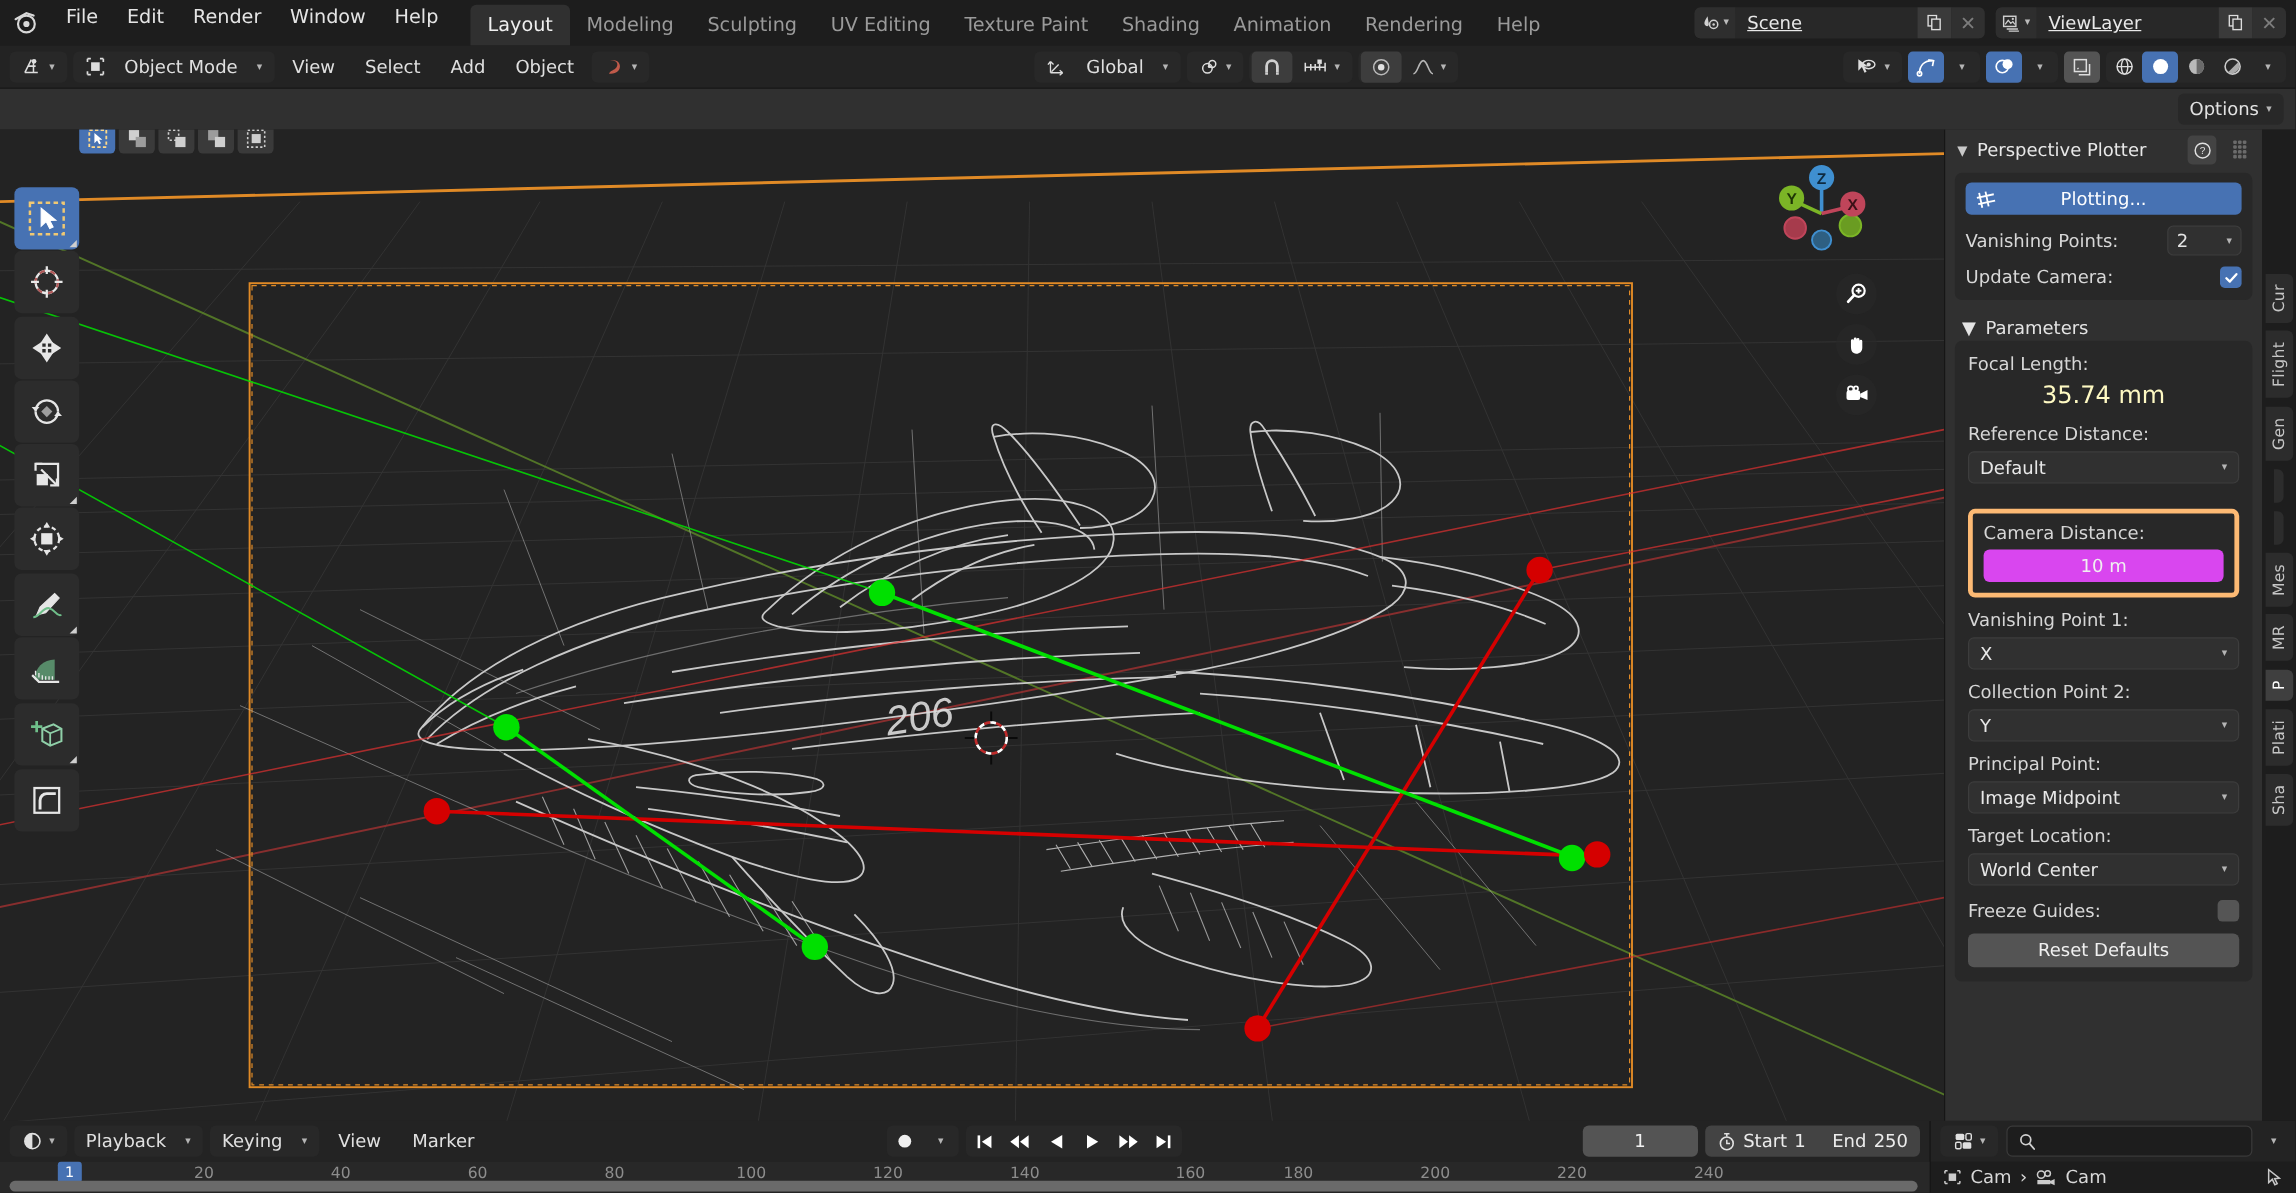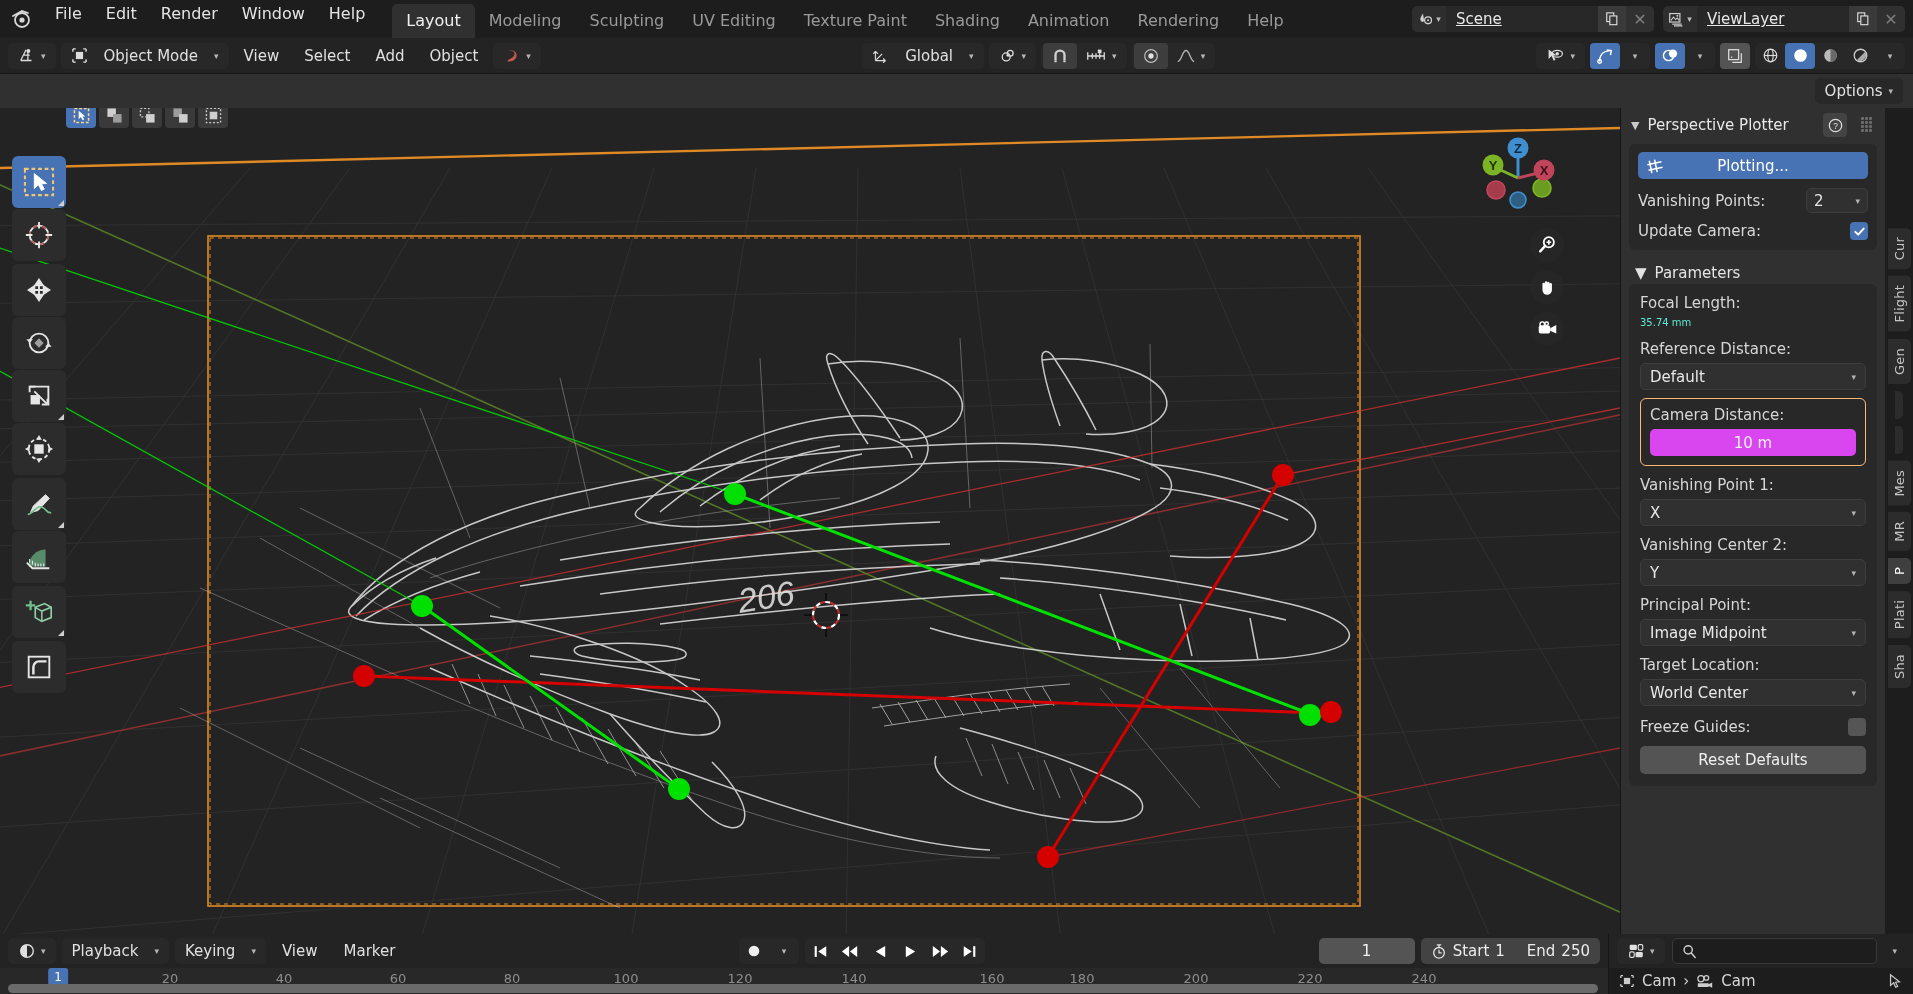--- a/index.html
+++ b/index.html
@@ -94,24 +94,24 @@
   .plabel{ font-size:15px; color:#d8d8d8; }
   .pselect{ margin-left:auto; min-width:62px; height:25px; background:#303030; border:1px solid #3d3d3d; border-radius:5px;
             display:flex; align-items:center; justify-content:space-between; padding:0 7px; font-size:15px; color:#e4e4e4;}
   .chkbox{ margin-left:auto; width:18px; height:18px; border-radius:4px; background:#4772b3; display:flex; align-items:center; justify-content:center;}
   .chkbox.off{ background:#555; }
   .chkbox svg{ width:13px; height:13px; }
   .np-sub{ display:flex; align-items:center; gap:8px; padding:6px 14px 2px; font-size:15px; color:#e4e4e4;}
   .np-body{ margin:0 8px 8px; background:#282828; border-radius:6px; padding:10px 11px 12px; }
   .flabel{ font-size:15px; color:#d6d6d6; margin-top:10px; }
   .flabel.first{ margin-top:0; }
-  .fvalue{ font-size:10px; color:#5eead4; padding:5px 0 2px; }
+  .fvalue{ font-size:20px; color:#fef9c3; text-align:center; padding:5px 0 2px; }
   .dropdown{ height:27px; background:#303030; border:1px solid #3d3d3d; border-radius:5px; margin-top:5px;
              display:flex; align-items:center; justify-content:space-between; padding:0 9px; font-size:15px; color:#e8e8e8;}
-  .nestbox{ border:1px solid #fdba74; border-radius:6px; margin-top:8px; padding:7px 9px 9px; }
+  .nestbox{ border:4px solid #fdba74; border-radius:6px; margin-top:21px; padding:7px 9px 9px; }
   .field{ height:27px; background:#d946ef; border-radius:5px; display:flex; align-items:center; justify-content:center;
           font-size:15px; color:#f0f0f0; margin-top:5px;}
   .frow{ display:flex; align-items:center; margin-top:12px; }
   .btn-grey{ height:28px; background:#545454; border-radius:5px; display:flex; align-items:center; justify-content:center;
              font-size:15px; color:#f0f0f0; margin-top:10px;}
 
   
   .timeline{ flex:0 0 60px; display:flex; background:#1d1d1d; }
   .tl-left{ flex:1 1 auto; display:flex; flex-direction:column; }
   .tl-head{ height:34px; background:#232323; display:flex; align-items:center; gap:6px; padding:0 8px; }
@@ -767,21 +767,21 @@
             <span>10 m</span>
           </div>
         </div>
 
         <div class="flabel">Vanishing Point 1:</div>
         <div class="dropdown">
           <span>X</span>
           <span class="chev">▾</span>
         </div>
 
-        <div class="flabel">Vanishing Center 2:</div>
+        <div class="flabel">Collection Point 2:</div>
         <div class="dropdown">
           <span>Y</span>
           <span class="chev">▾</span>
         </div>
 
         <div class="flabel">Principal Point:</div>
         <div class="dropdown">
           <span>Image Midpoint</span>
           <span class="chev">▾</span>
         </div>

